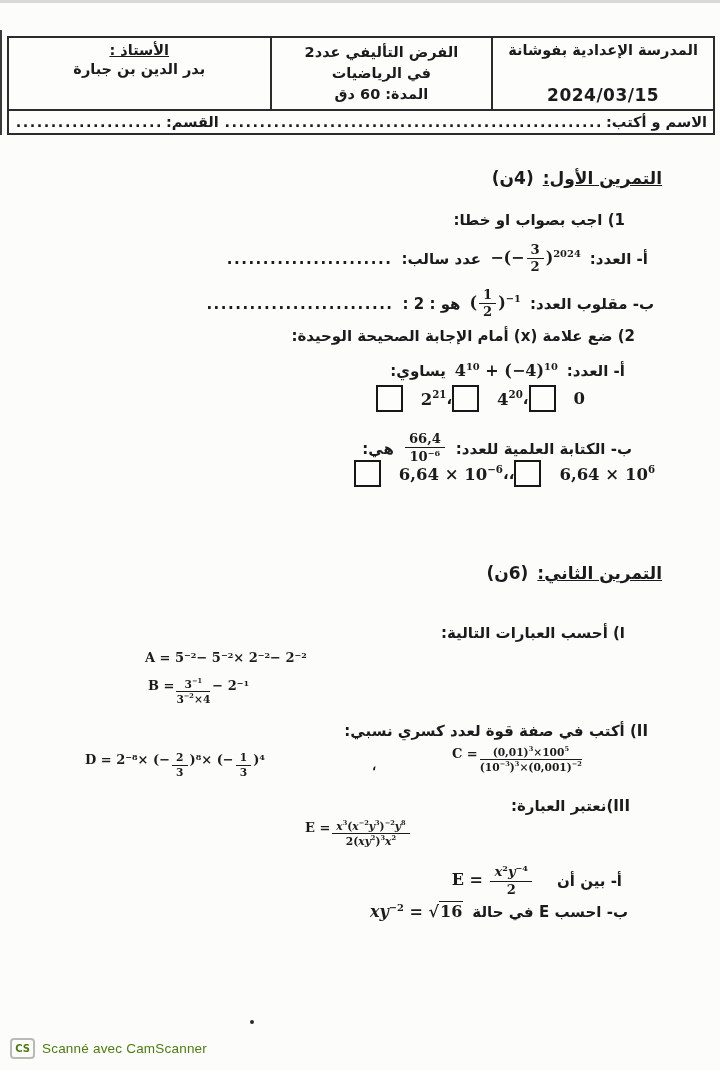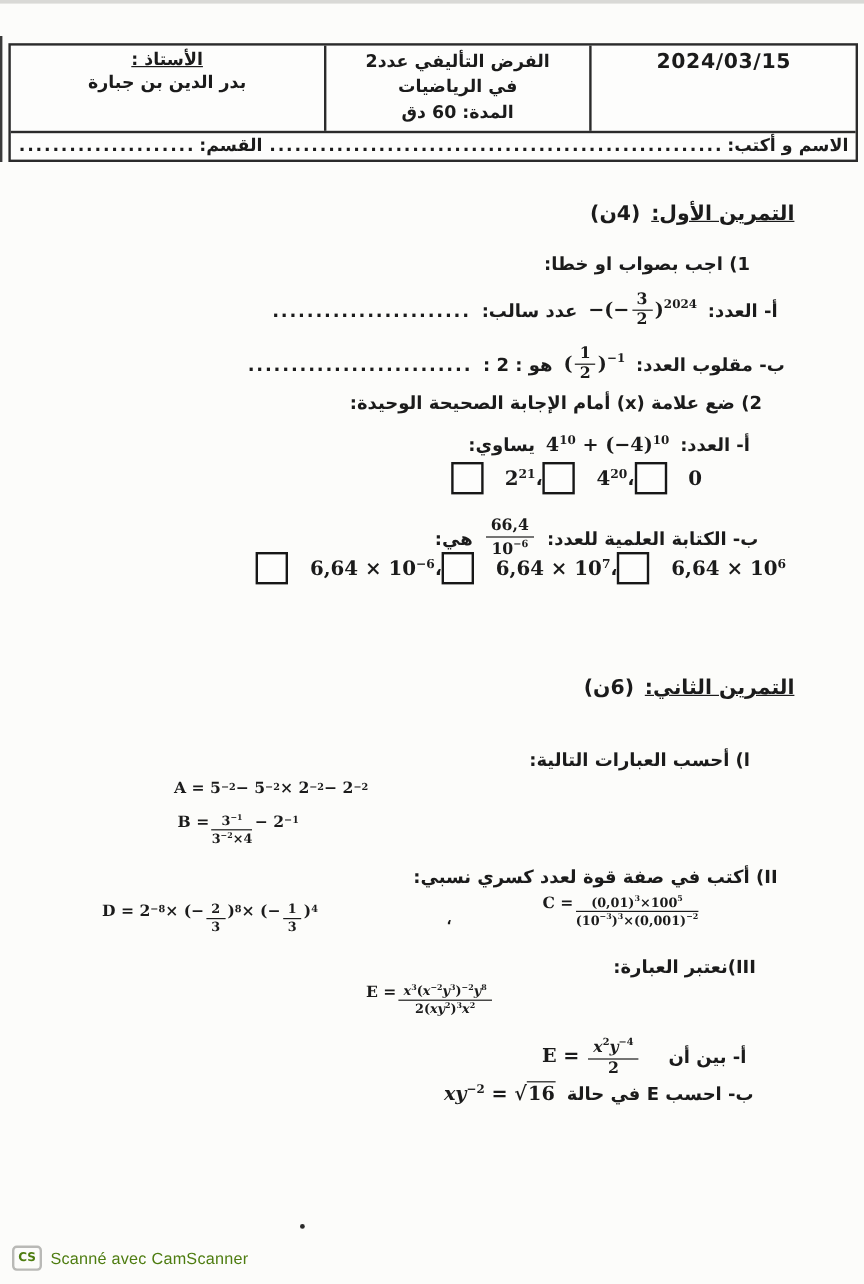--- a/index.html
+++ b/index.html
@@ -59,20 +59,21 @@
 </head>
 <body>
 
 <div class="page">
   <div class="scan-edge-top"></div>
   <div class="scan-edge-left"></div>
 
   <div class="hdr">
     <div class="hdr-row1">
       <div class="cell cell-school">
+        <div>المدرسة الإعدادية بفوشانة</div>
         <div class="date" dir="ltr">2024/03/15</div>
       </div>
       <div class="cell cell-exam">
         <div>الفرض التأليفي عدد2</div>
         <div>في الرياضيات</div>
         <div>المدة: 60 دق</div>
       </div>
       <div class="cell cell-teacher">
         <div class="t-label">الأستاذ :</div>
         <div>بدر الدين بن جبارة</div>
@@ -150,24 +151,20 @@
         </span></span>
     <span>هي:</span>
   </div>
 
   <div class="opt-row" style="top:460px;left:100px;width:555px">
     <span class="opt">
       <span class="cb"></span>
       <span class="opt-label">6,64 × 10<sup>−6</sup></span>
     </span>
     <span class="sep">،</span>
-    <span class="opt">
-      <span class="cb"></span>
-      <span class="opt-label">6,64 × 10<sup>7</sup></span>
-    </span>
     <span class="sep">،</span>
     <span class="opt">
       <span class="cb"></span>
       <span class="opt-label">6,64 × 10<sup>6</sup></span>
     </span>
   </div>
 
   <div class="line ex-title" style="top:563px;right:58px">
     <span class="underline">التمرين الثاني:</span>
     <span>(6ن)</span>

